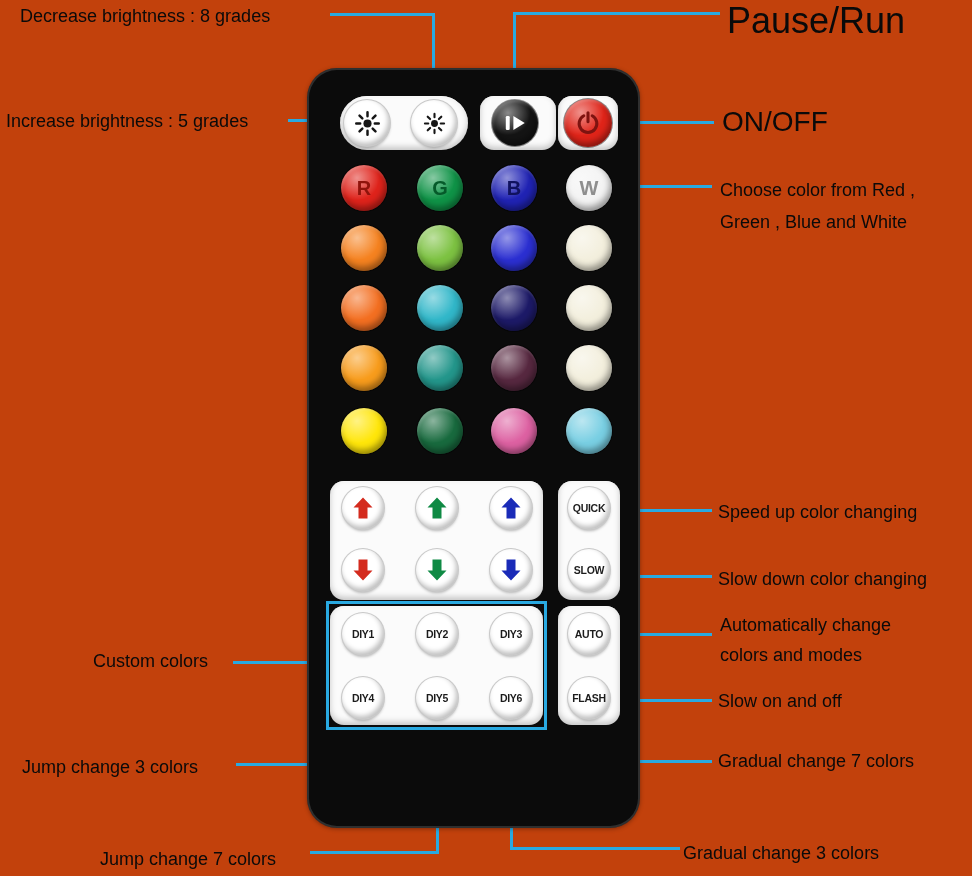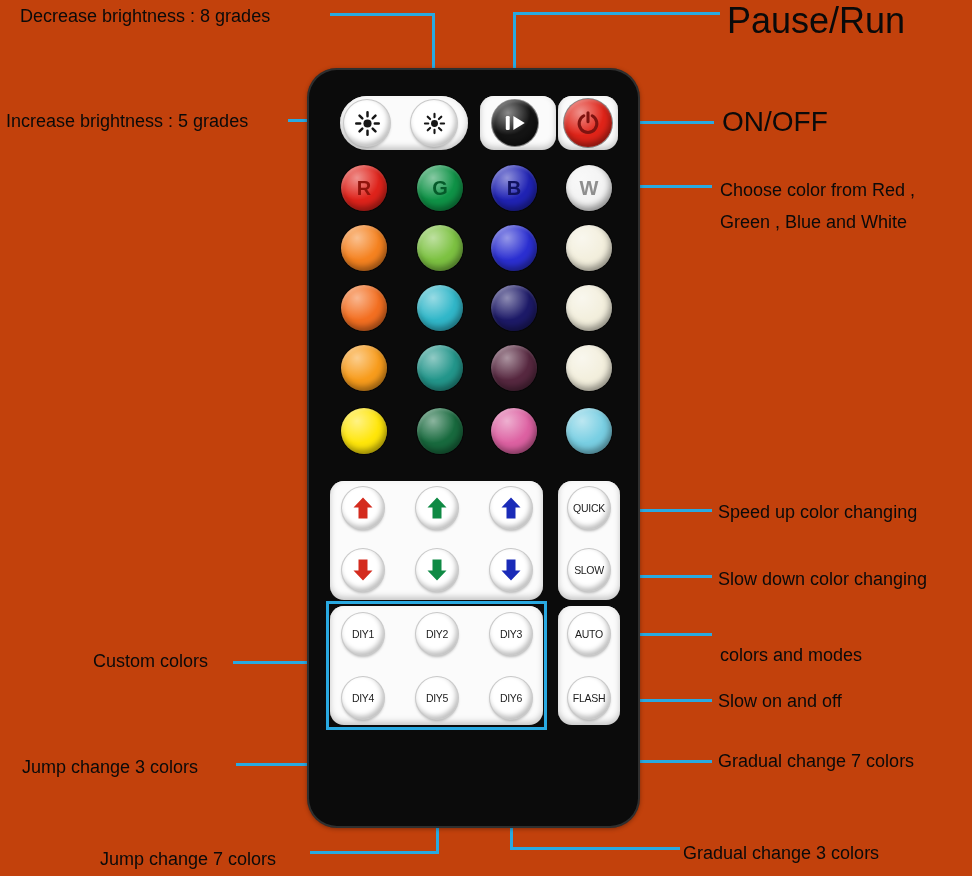--- a/index.html
+++ b/index.html
@@ -31,41 +31,42 @@
           background-image: radial-gradient(circle at 35% 28%, rgba(255,255,255,.5), rgba(255,255,255,0) 50%);
           box-shadow: inset -2px -4px 6px rgba(0,0,0,.4), inset 1px 2px 3px rgba(255,255,255,.25), 0 0 0 1px rgba(0,0,0,.45);
           display:flex; align-items:center; justify-content:center; }
   .cbtn .letter { font-weight:bold; font-size:20px; line-height:1; }
 
   
   .wbtn { position:absolute; width:42px; height:42px; border-radius:50%; border:none; padding:0;
           cursor:pointer; background:#fff;
           box-shadow: 0 0 0 1px #c9c9c9, inset -2px -3px 5px rgba(0,0,0,.25), 0 2px 3px rgba(0,0,0,.28);
           display:flex; align-items:center; justify-content:center; }
-  .wbtn .lbl { font-weight:normal; font-size:10.5px; color:#1c1c1c; letter-spacing:-0.3px; }
+  .wbtn .lbl { font-weight:bold; font-size:10.5px; color:#1c1c1c; letter-spacing:-0.3px; }
 
   .icon { display:flex; align-items:center; justify-content:center; }
   .arrow svg { display:block; }
   .down svg { transform:rotate(180deg); }
 
   .diy-box { position:absolute; border:3px solid var(--leader,#29a9e1); background:transparent; }
 </style>
 </head>
 <body>
 
 <div class="stage">
 
   <div class="ann" style="left:20px;top:6px">Decrease brightness : 8 grades</div>
   <div class="ann" style="left:6px;top:111px">Increase brightness : 5 grades</div>
   <div class="ann big" style="left:727px;top:0px">Pause/Run</div>
   <div class="ann big2" style="left:722px;top:106px">ON/OFF</div>
   <div class="ann" style="left:720px;top:180px">Choose color from Red ,</div>
   <div class="ann" style="left:720px;top:212px">Green , Blue and White</div>
   <div class="ann" style="left:718px;top:502px">Speed up color changing</div>
   <div class="ann" style="left:718px;top:569px">Slow down color changing</div>
+  <div class="ann" style="left:720px;top:615px">Automatically change</div>
   <div class="ann" style="left:720px;top:645px">colors and modes</div>
   <div class="ann" style="left:718px;top:691px">Slow on and off</div>
   <div class="ann" style="left:718px;top:751px">Gradual change 7 colors</div>
   <div class="ann" style="left:683px;top:843px">Gradual change 3 colors</div>
   <div class="ann" style="left:93px;top:651px">Custom colors</div>
   <div class="ann" style="left:22px;top:757px">Jump change 3 colors</div>
   <div class="ann" style="left:100px;top:849px">Jump change 7 colors</div>
 
   <div class="line" style="left:330px;top:13px;width:105px;height:3px"></div>
   <div class="line" style="left:432px;top:13px;width:3px;height:99px"></div>

